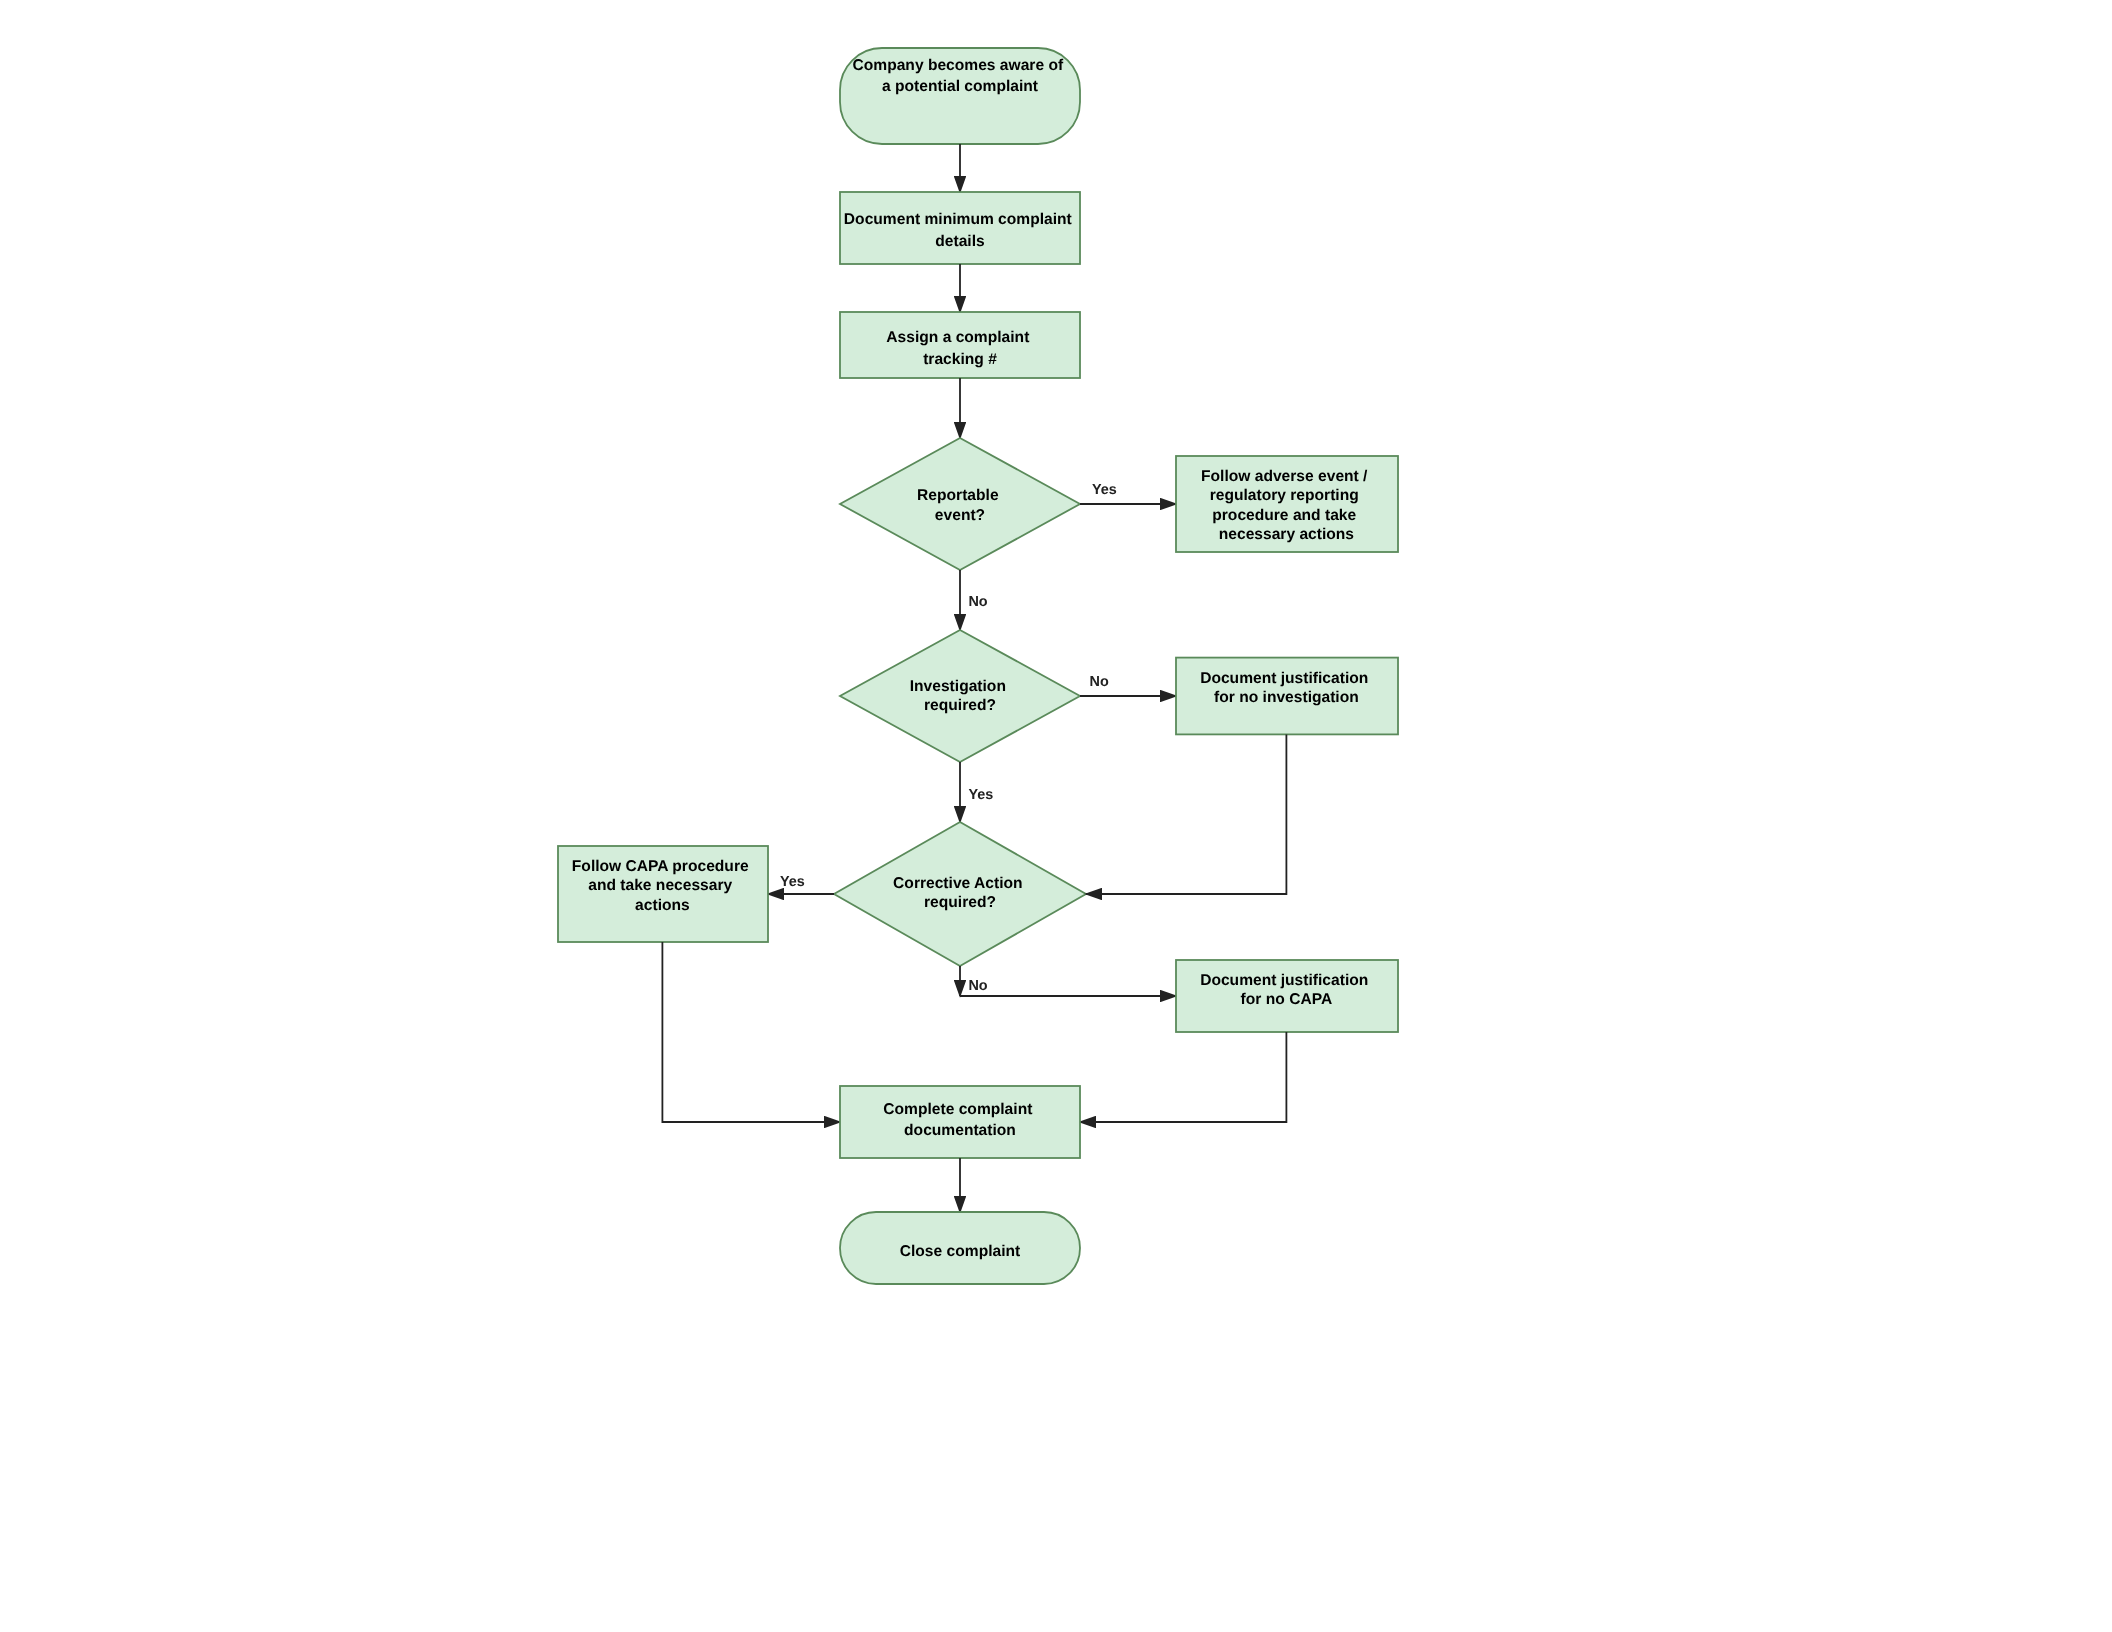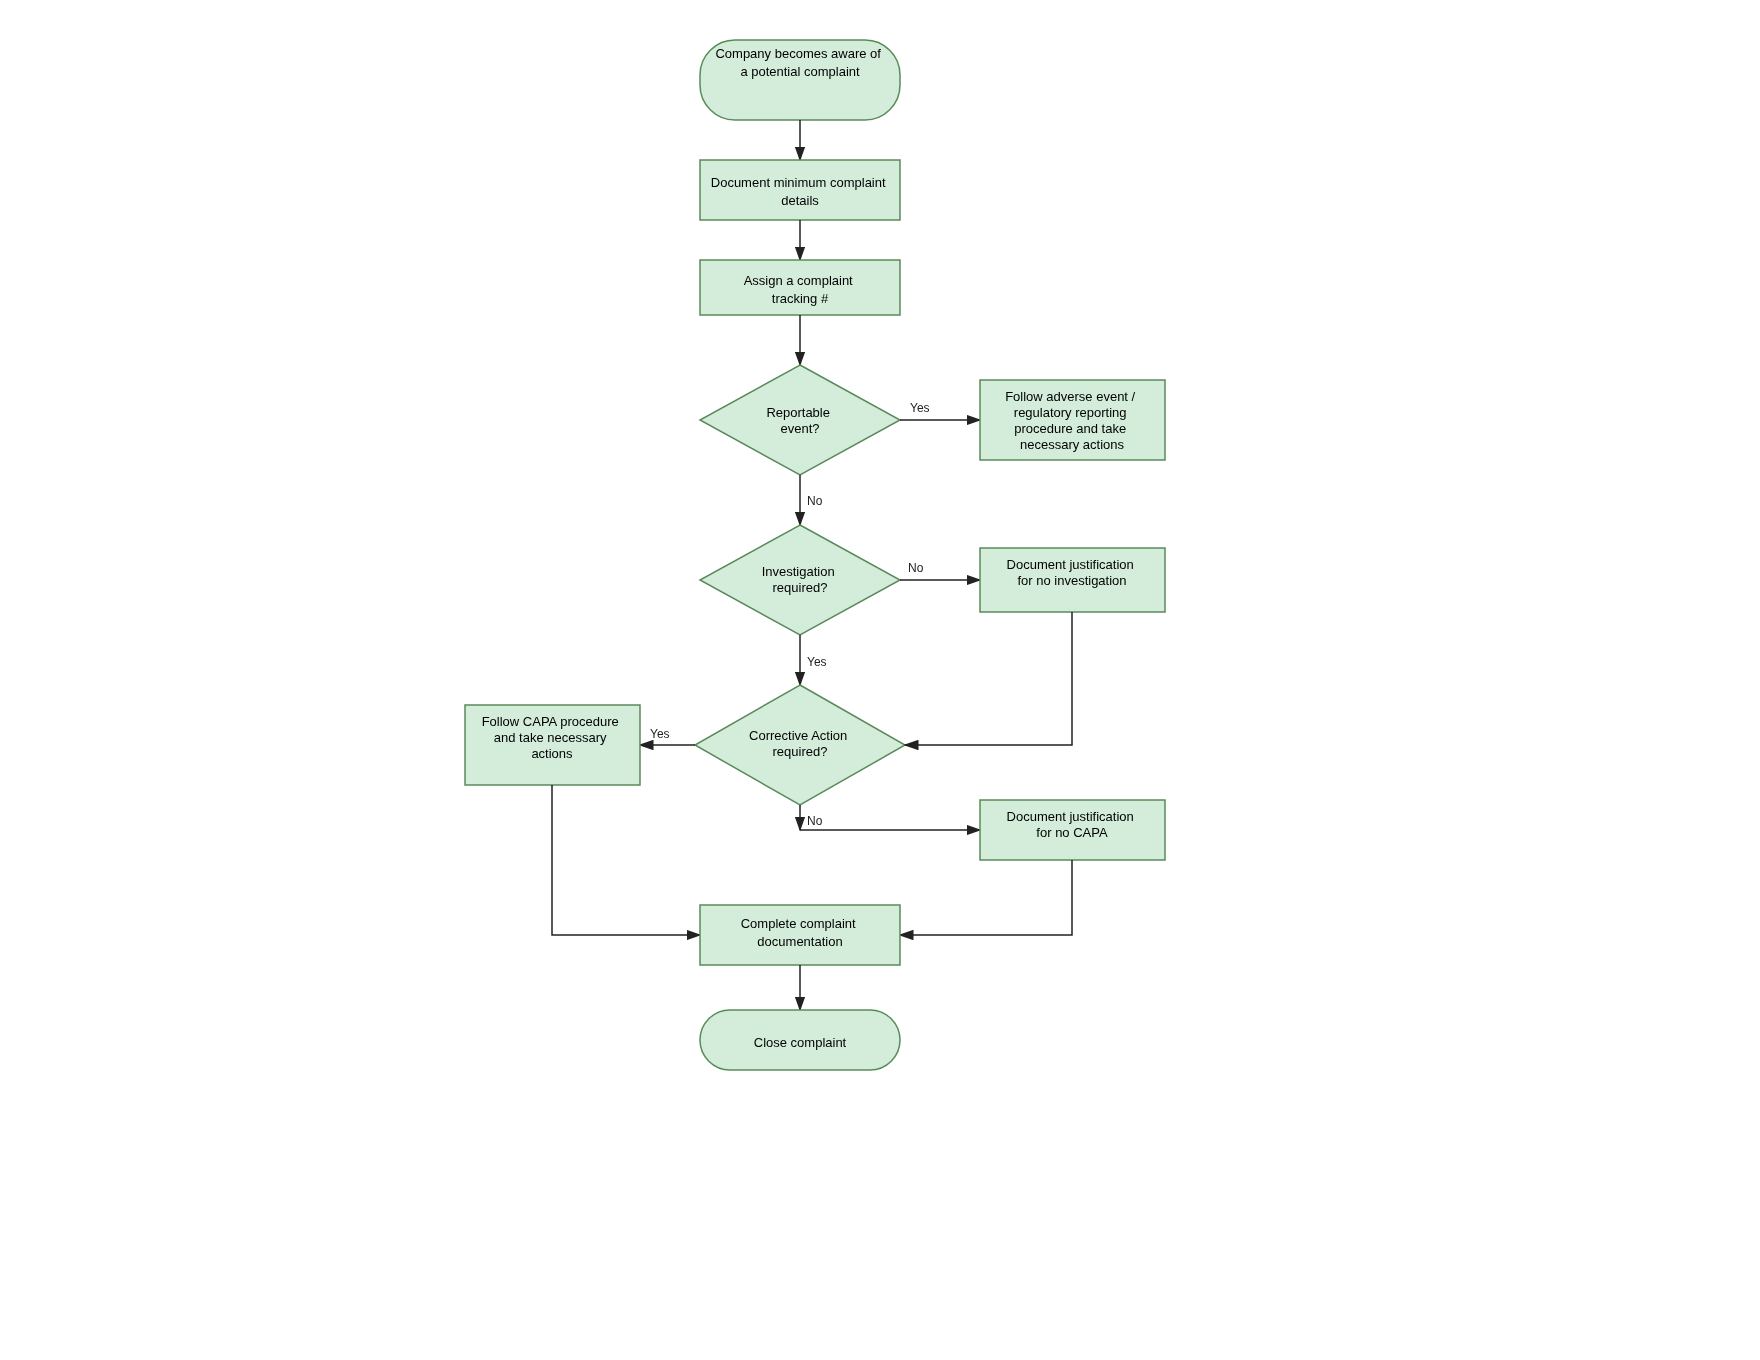--- a/index.html
+++ b/index.html
@@ -11,20 +11,21 @@
       min-height: 1360px;
       display: flex;
       justify-content: center;
       align-items: flex-start;
     }
     .diagram-container {
       position: relative;
       width: 1200px;
       height: 1360px;
       margin: 0 auto;
+      font-weight: bold;
     }
     svg.flowchart {
       position: absolute;
       top: 0; left: 0;
       width: 100%;
       height: 100%;
     }
     .node-text {
       font-family: Arial, sans-serif;
       font-size: 13px;

